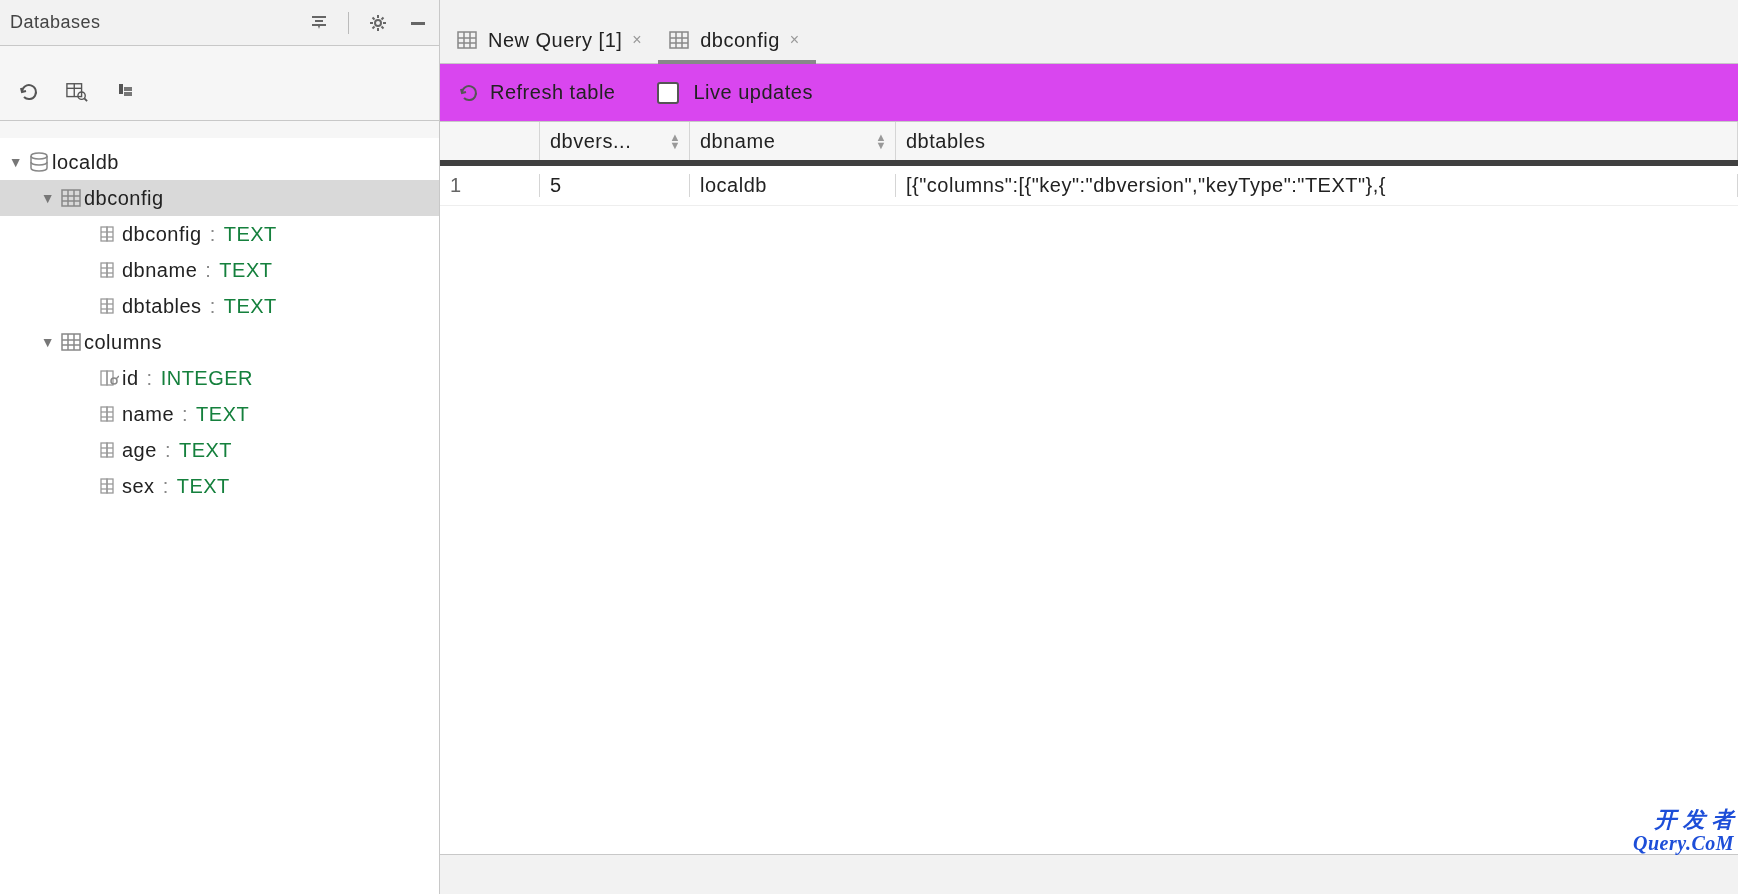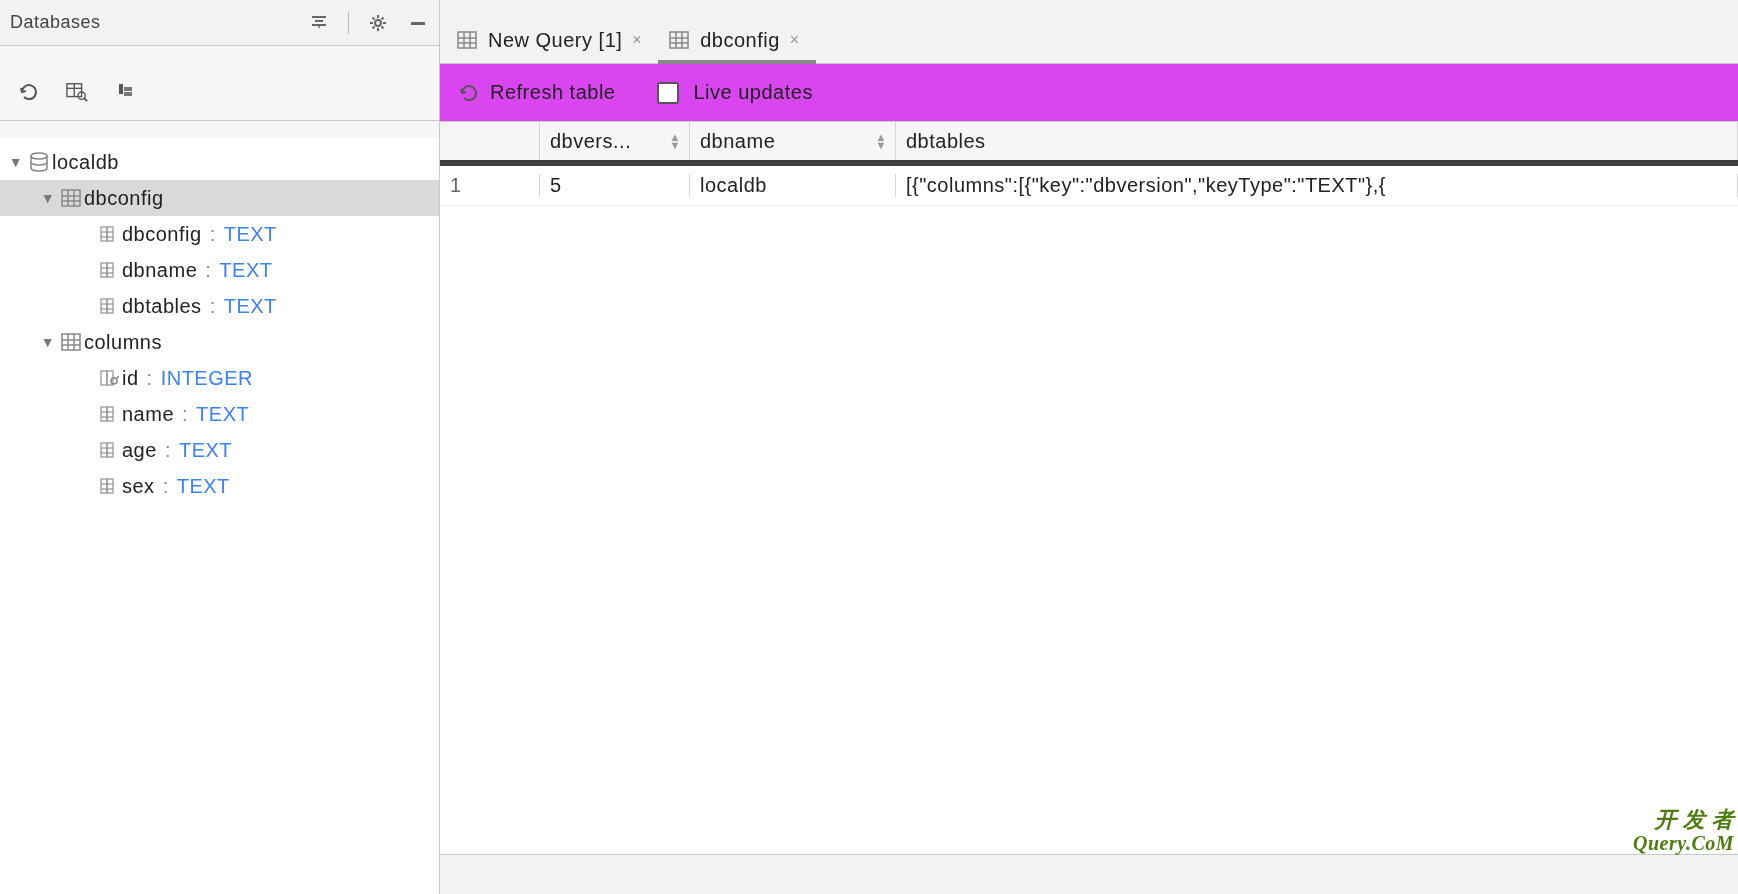--- a/index.html
+++ b/index.html
@@ -90,21 +90,21 @@
 .tree-icon {
   width: 26px;
   display: flex;
   justify-content: center;
   color: #888;
 }
 .tree-label {
   color: #222;
 }
 .tree-type {
-  color: #3b82f6;
+  color: #15803d;
 }
 .tree-sep {
   color: #888;
   margin: 0 8px;
 }
 .indent-0 { padding-left: 6px; }
 .indent-1 { padding-left: 38px; }
 .indent-2 { padding-left: 96px; }
 
 .right-panel {
@@ -212,21 +212,21 @@
   height: 40px;
   border-top: 1px solid #c8c8c8;
   background: #f2f2f2;
 }
 .watermark {
   position: absolute;
   right: 4px;
   bottom: 40px;
   font-size: 20px;
   font-weight: bold;
-  color: #4d7c0f;
+  color: #1d4ed8;
   font-style: italic;
   font-family: Georgia, serif;
   line-height: 1.1;
   text-align: right;
 }
 .watermark .line1 { font-size: 22px; }
 svg { display: block; }
 </style>
 </head>
 <body>

